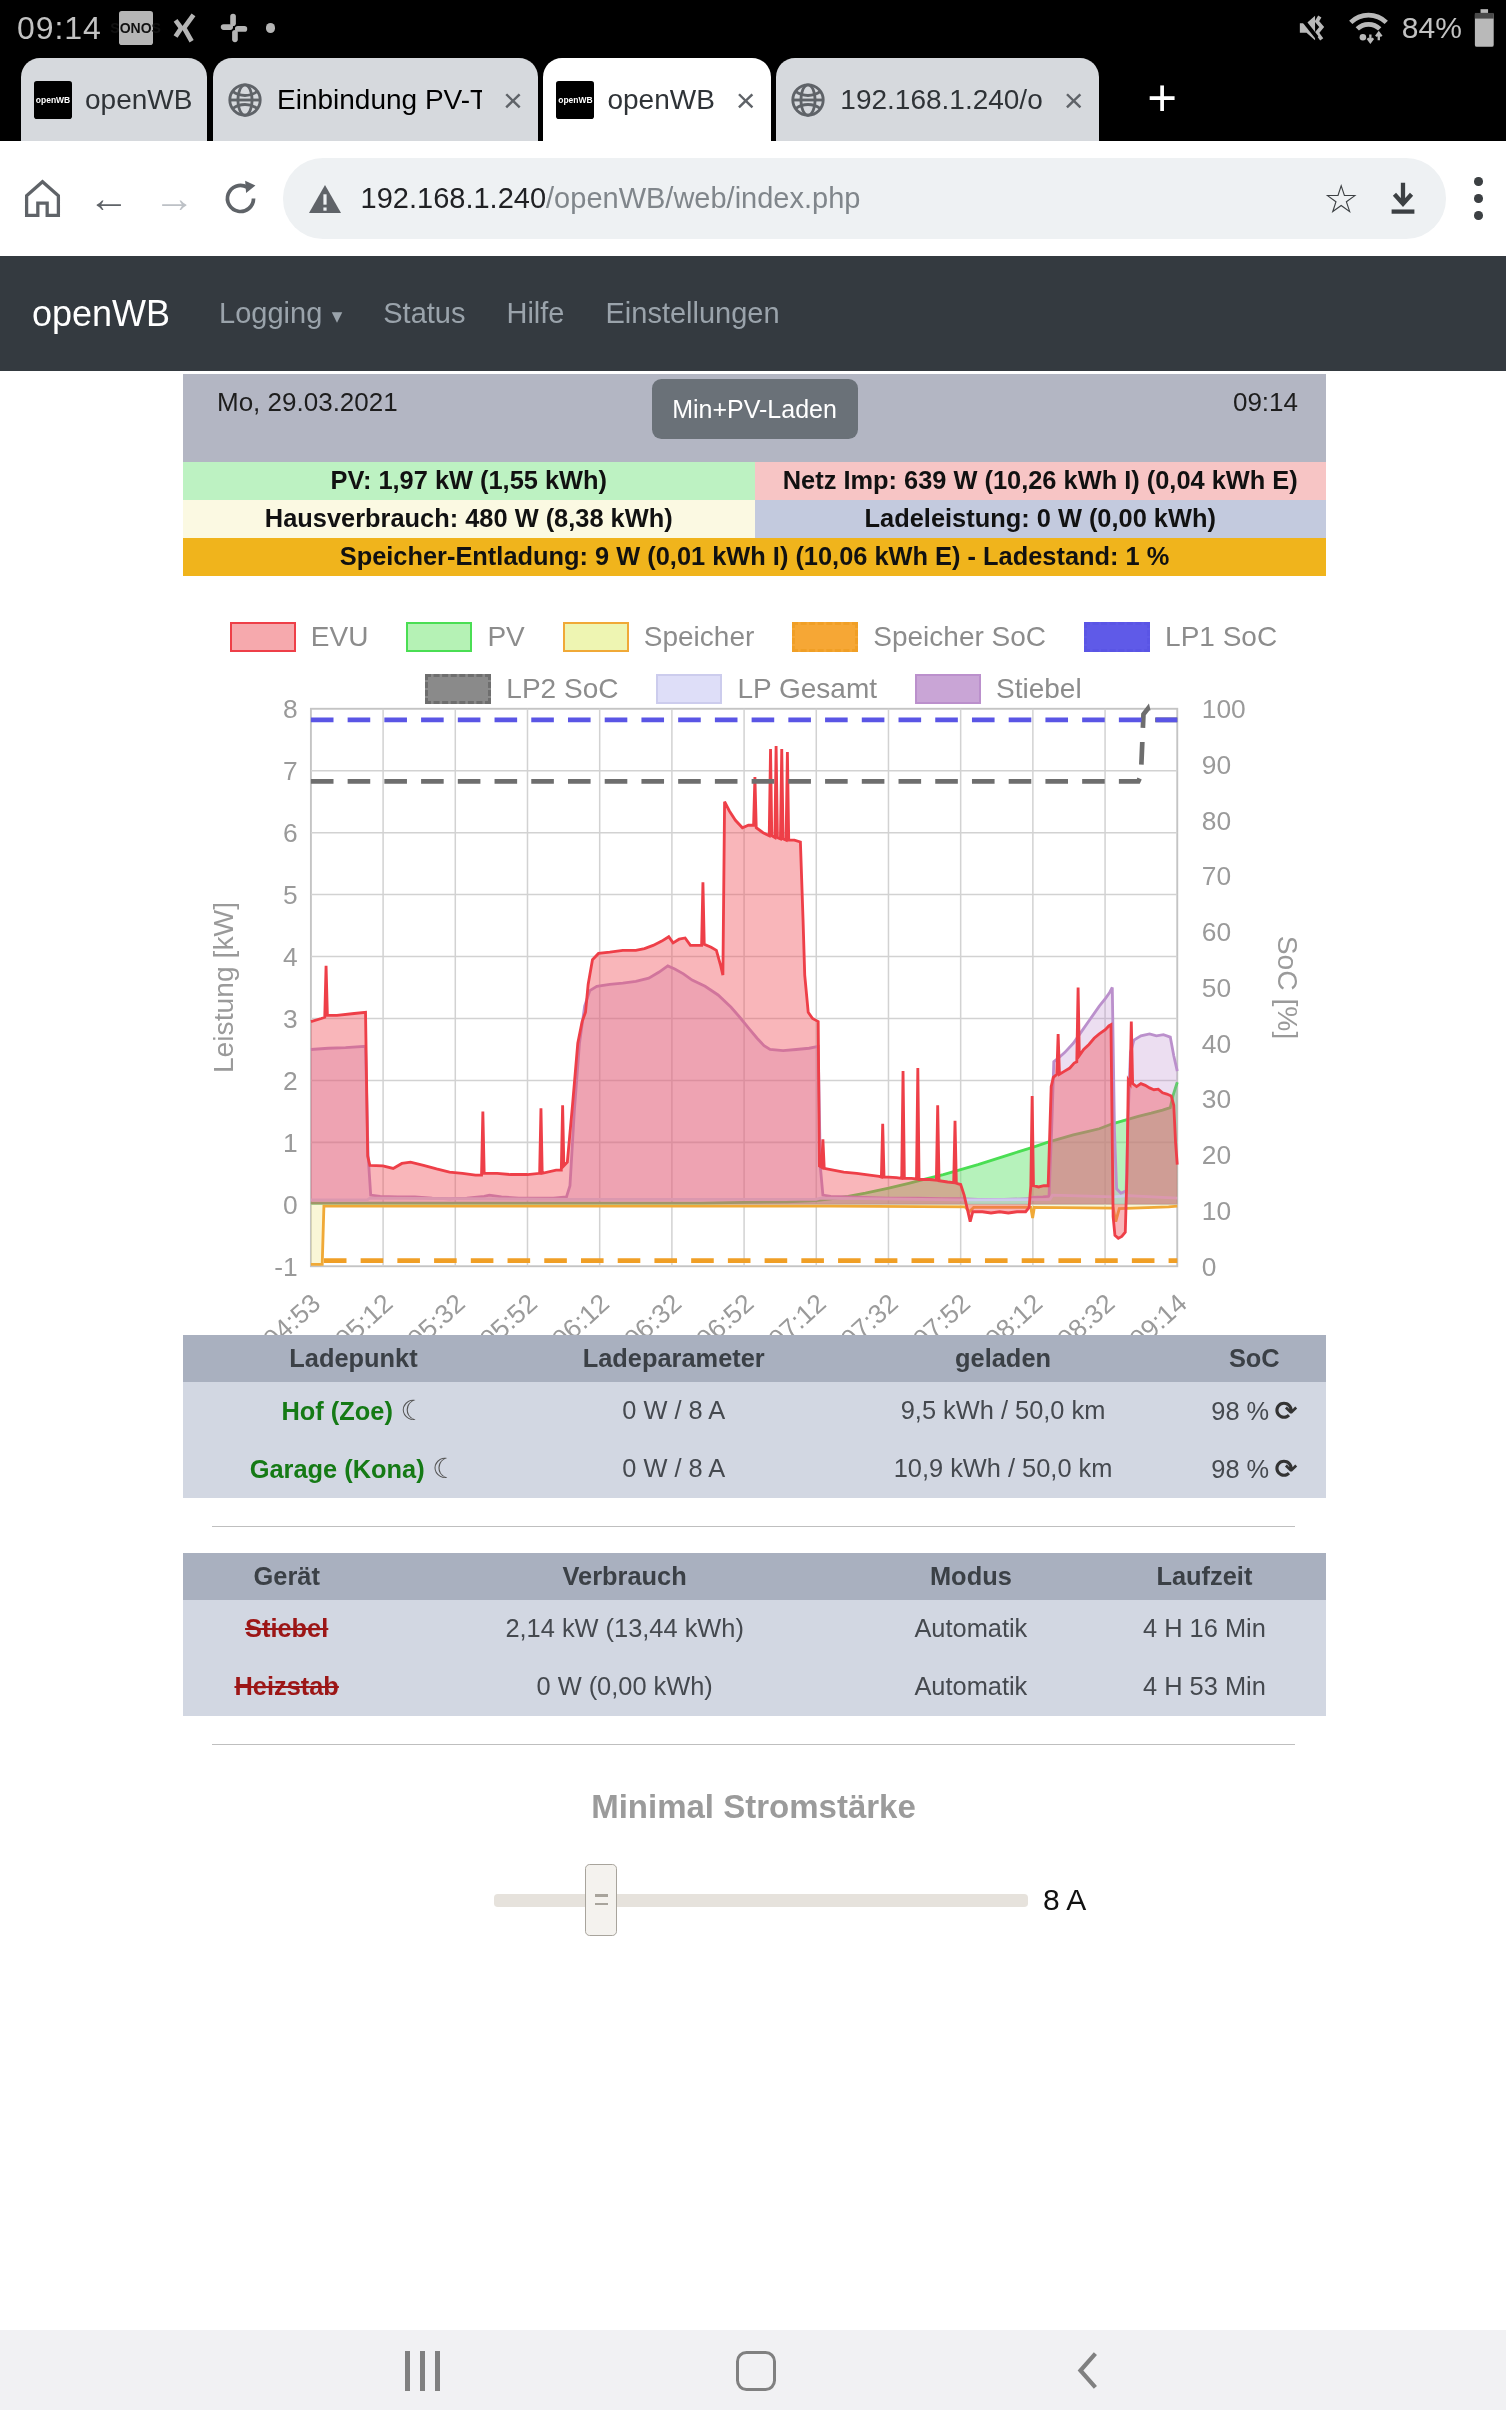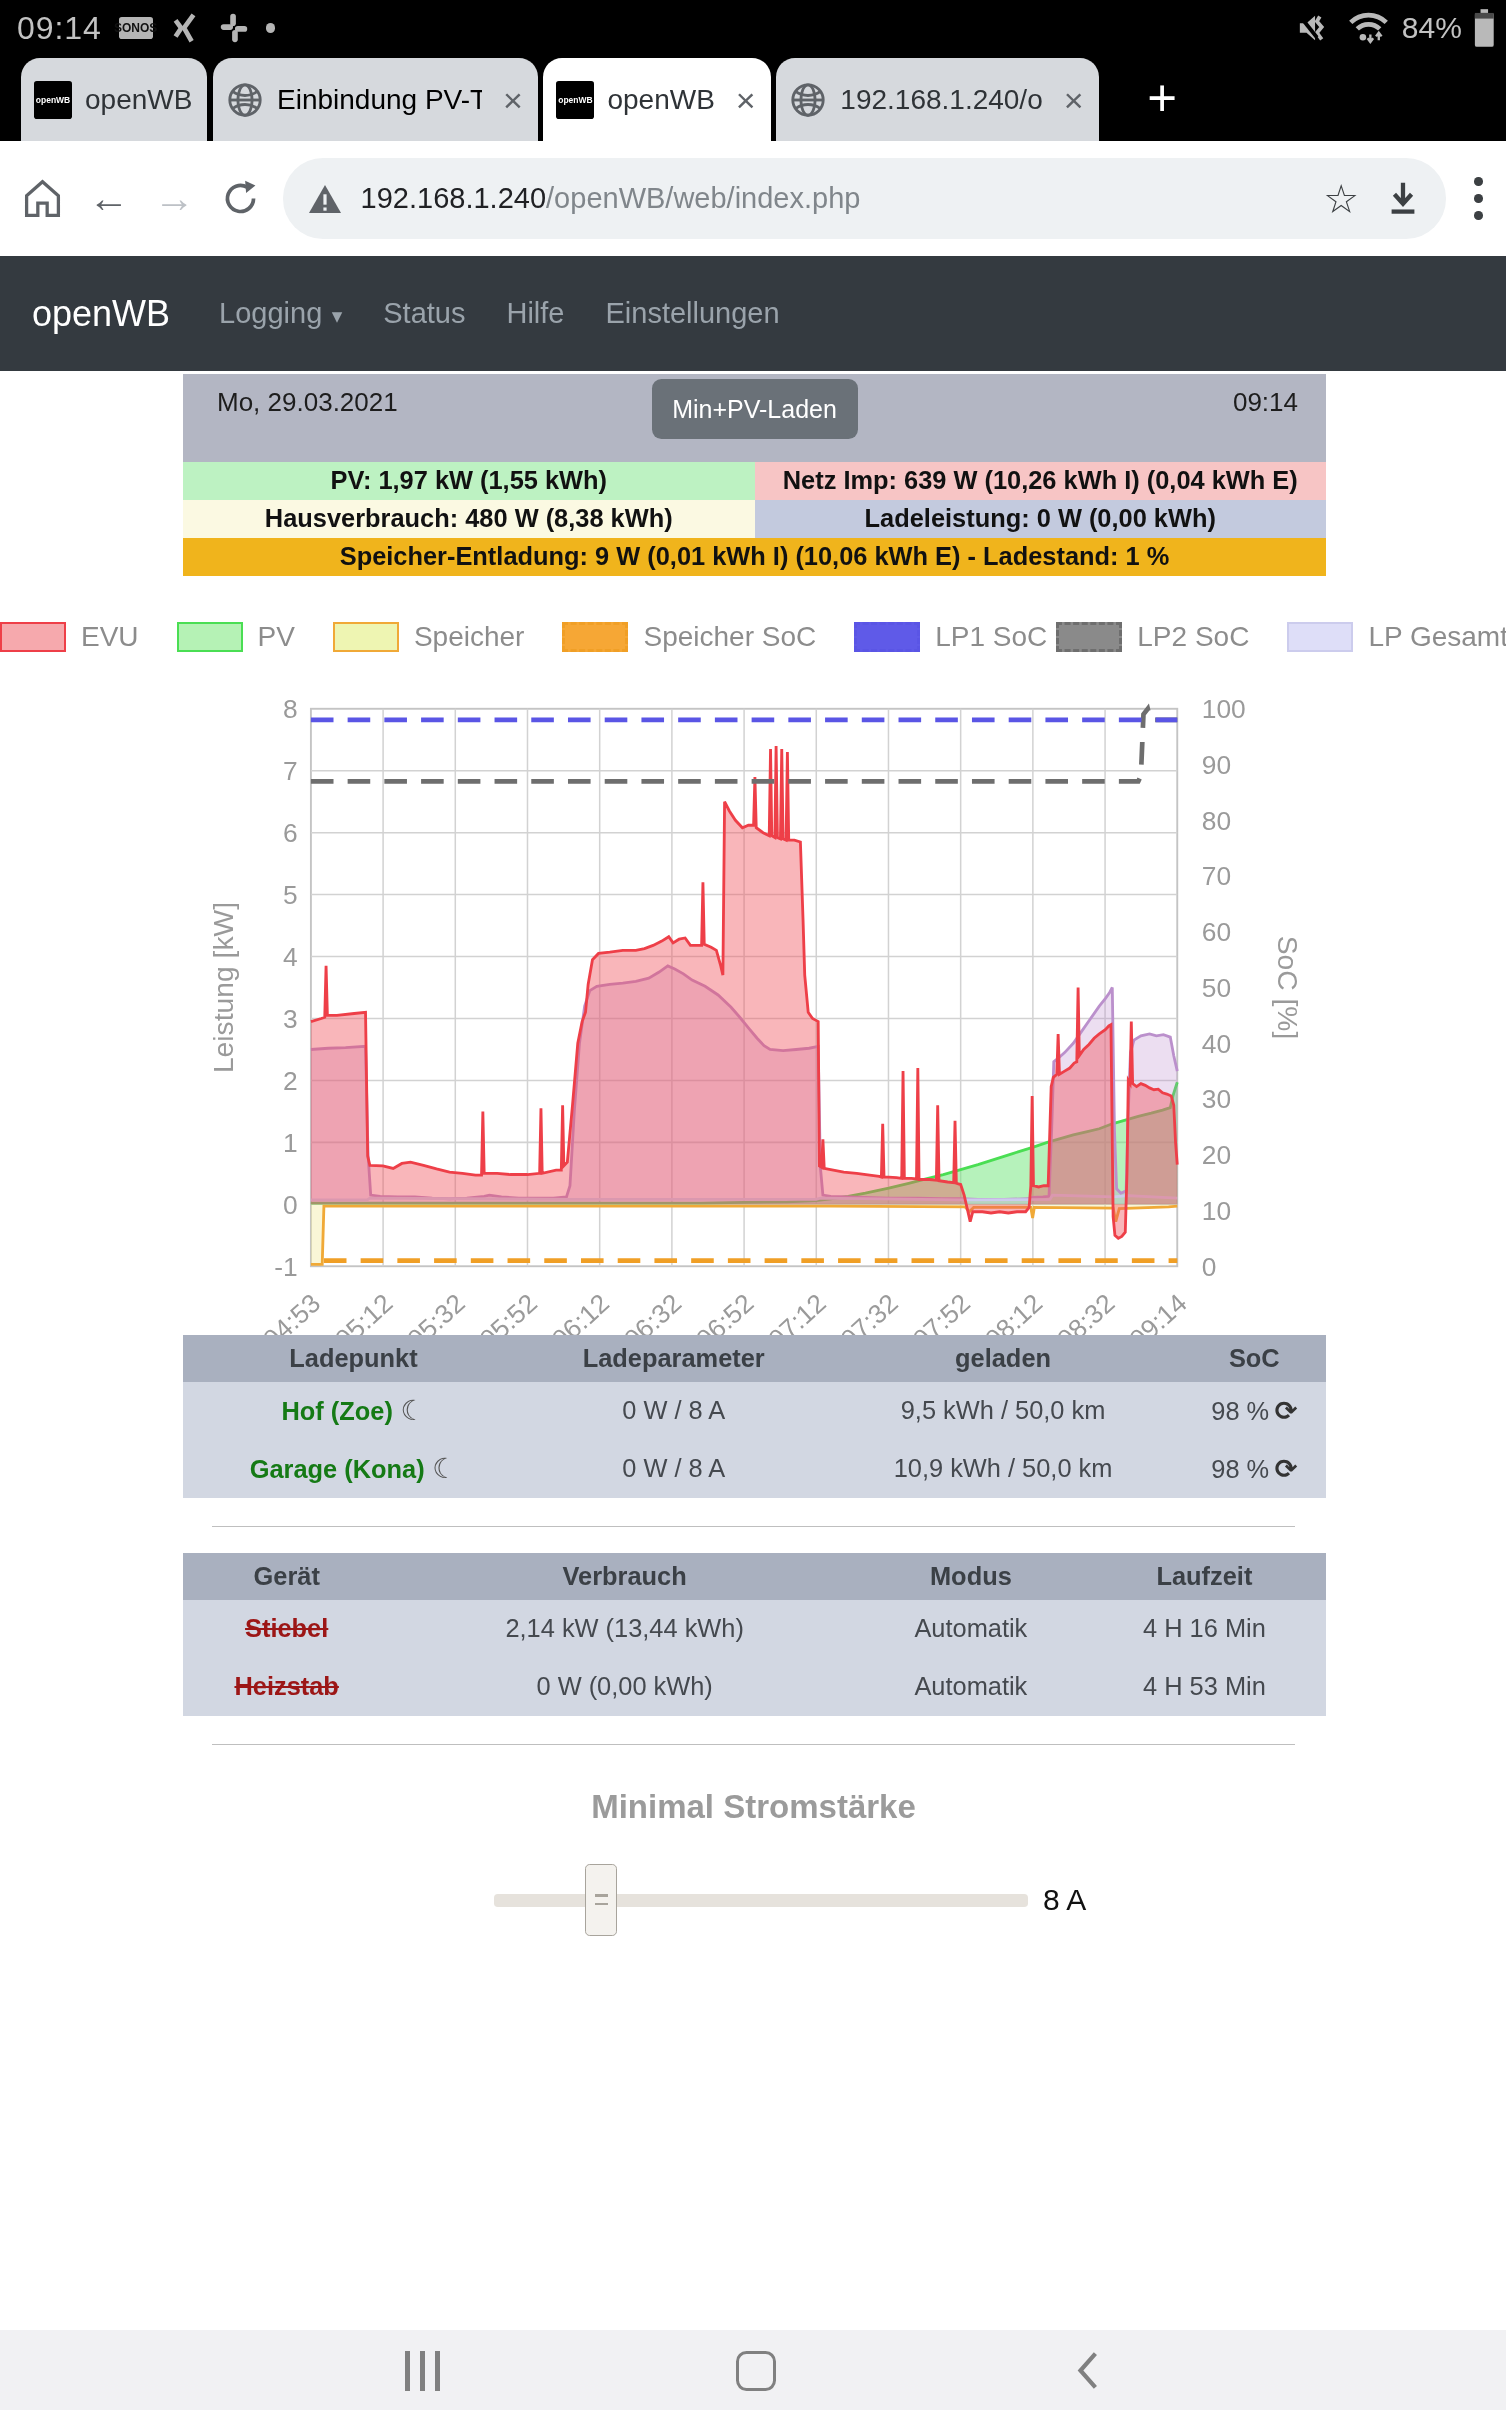--- a/index.html
+++ b/index.html
@@ -7,22 +7,22 @@
        font-family:"Liberation Sans","DejaVu Sans",sans-serif;}
   .screen{position:absolute;inset:0;background:#fff;padding-left:45px;}
 
   
   .statusbar{position:absolute;left:0;top:0;width:1507px;height:56px;background:#000;
     display:flex;align-items:center;color:#c2c2c2;}
   .sb-time{font-size:32px;margin-left:17px;letter-spacing:0.9px;}
   .sb-left{display:flex;align-items:center;gap:15px;margin-left:17px;}
   .sb-right{margin-left:auto;display:flex;align-items:center;gap:11.3px;margin-right:11.3px;}
   .sb-pct{font-size:30px;}
-  .sonos{width:34px;height:22px;background:#b5b5b5;border-radius:2.8px;color:#111;
-    font-size:12px;font-weight:bold;display:flex;align-items:center;justify-content:center;}
+  .sonos{width:34px;height:34px;background:#b5b5b5;border-radius:2.8px;color:#111;
+    font-size:14px;font-weight:bold;display:flex;align-items:center;justify-content:center;}
   .dot{width:9.4px;height:9.4px;border-radius:50%;background:#b5b5b5;}
 
   
   .tabstrip{position:absolute;left:0;top:56px;width:1507px;height:85px;background:#000;
     display:flex;align-items:flex-end;}
   .tabs{display:flex;align-items:flex-end;margin-left:21px;height:85px;}
   .tab{height:83px;display:flex;align-items:center;background:#d6d9dd;
     border-radius:19px 19px 0 0;padding:0 15px 0 13px;margin-right:5.6px;position:relative;}
   .tab.active{background:#fff;}
   .tab-title{font-size:28px;color:#2f3337;margin-left:13px;white-space:nowrap;
@@ -65,22 +65,22 @@
     background:#6a7178;border-radius:9.4px;color:#fff;font-size:25px;display:flex;
     align-items:center;justify-content:center;}
   .cellrow{display:flex;}
   .cell{width:50%;height:38px;display:flex;align-items:center;justify-content:center;
     font-size:25.4px;font-weight:bold;color:#111;}
   .fullrow{height:38px;display:flex;align-items:center;justify-content:center;
     font-size:25.4px;font-weight:bold;color:#111;}
 
   
   .chart-block{position:relative;width:1507px;height:759px;}
-  .legend{position:absolute;left:0;top:45px;width:1507px;display:flex;
-    gap:9px;align-items:center;}
+  .legend{position:absolute;left:0;top:45px;width:1507px;display:flex;flex-direction:column;
+    gap:20px;align-items:center;}
   .legend-row{display:flex;gap:38px;align-items:center;justify-content:center;}
   .legend-item{display:flex;align-items:center;gap:15px;}
   .swatch{width:66px;height:30px;box-sizing:border-box;}
   .legend-label{font-size:28px;color:#8c8c8c;white-space:nowrap;}
   .chart-svg{position:absolute;left:0;top:0;}
 
   
   table.dash{border-collapse:collapse;margin-left:183px;width:1143px;font-size:25.4px;}
   table.dash th{background:#a9b0bf;color:#3b4046;font-weight:bold;height:45px;text-align:center;}
   table.dash td{background:#d2d7e2;color:#45494f;height:56px;text-align:center;}

